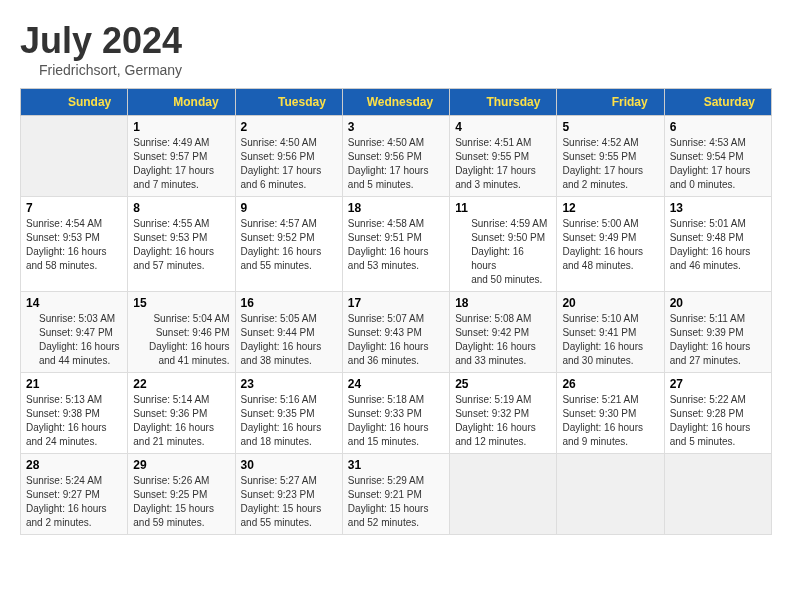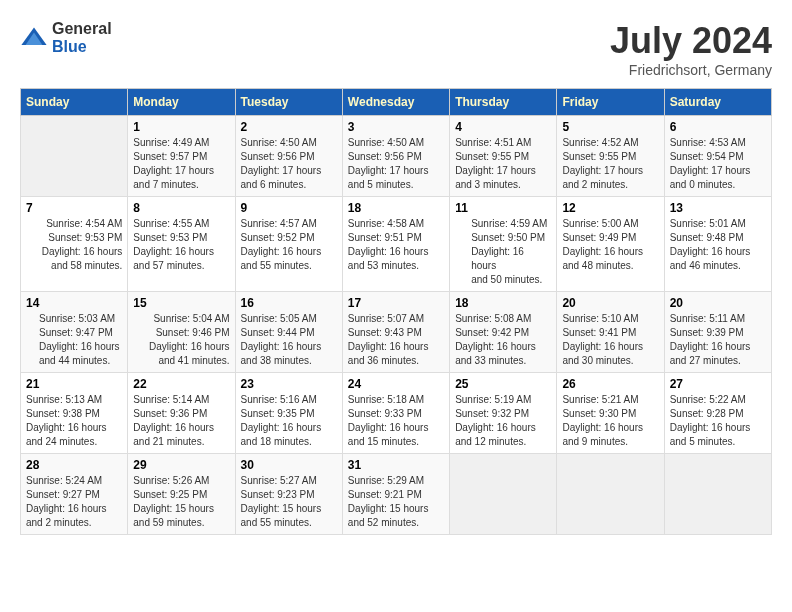--- a/index.html
+++ b/index.html
@@ -42,23 +42,23 @@
       font-size: 14px;
       color: #555;
     }
     table {
       width: 100%;
       border-collapse: collapse;
       font-size: 11px;
     }
     thead tr th {
       background: #1a5fb4;
-      color: #fef9c3;
-      text-align: left;
-      padding: 6px 5px;
+      color: #fde047;
+      text-align: right;
+      padding: 6px 16px;
       font-size: 12px;
       font-weight: bold;
       border: 1px solid #ccc;
     }
     tbody tr td {
       border: 1px solid #ddd;
       vertical-align: top;
       padding: 4px 5px;
       min-height: 80px;
       width: calc(100% / 7);
@@ -81,30 +81,20 @@
       line-height: 1.4;
     }
     .empty-cell {
       background: #f0f0f0;
     }
   </style>
 </head>
 <body>
 
 <div class="header">
-  <div class="logo">
-    <svg class="logo-icon" viewBox="0 0 40 40">
-      <polygon points="20,5 38,30 2,30" fill="#1a5fb4"></polygon>
-      <polygon points="20,12 32,30 8,30" fill="#4a90d9"></polygon>
-    </svg>
-    <div class="logo-text">
-      <div style="color:#333; font-size:16px; font-weight:bold;">General</div>
-      <div style="color:#1a5fb4; font-size:16px; font-weight:bold;">Blue</div>
-    </div>
-  </div>
   <div class="title-block">
     <div class="month-title">July 2024</div>
     <div class="location">Friedrichsort, Germany</div>
   </div>
 </div>
 
 <table>
   <thead>
     <tr>
     <th>Sunday</th>
@@ -158,21 +148,21 @@
           <span class="day-number">6</span>
           <div class="day-info" style="white-space: pre-line;">Sunrise: 4:53 AM
 Sunset: 9:54 PM
 Daylight: 17 hours
 and 0 minutes.</div>
         </td>
       </tr>
       <tr>
         <td>
           <span class="day-number">7</span>
-          <div class="day-info" style="white-space: pre-line; text-align: right;">Sunrise: 4:54 AM
+          <div class="day-info" style="white-space: pre-line;">Sunrise: 4:54 AM
 Sunset: 9:53 PM
 Daylight: 16 hours
 and 58 minutes.</div>
         </td>
         <td>
           <span class="day-number">8</span>
           <div class="day-info" style="white-space: pre-line;">Sunrise: 4:55 AM
 Sunset: 9:53 PM
 Daylight: 16 hours
 and 57 minutes.</div>

